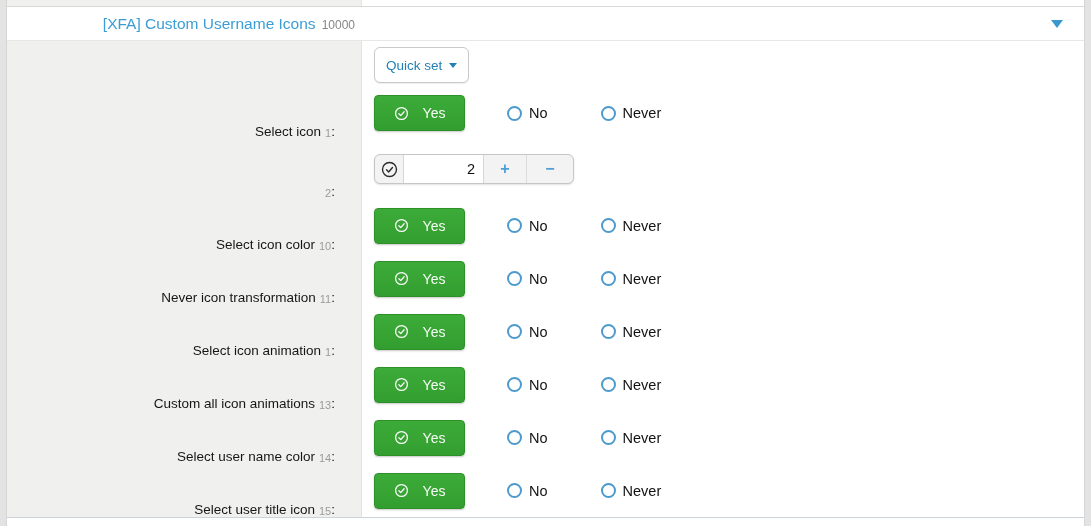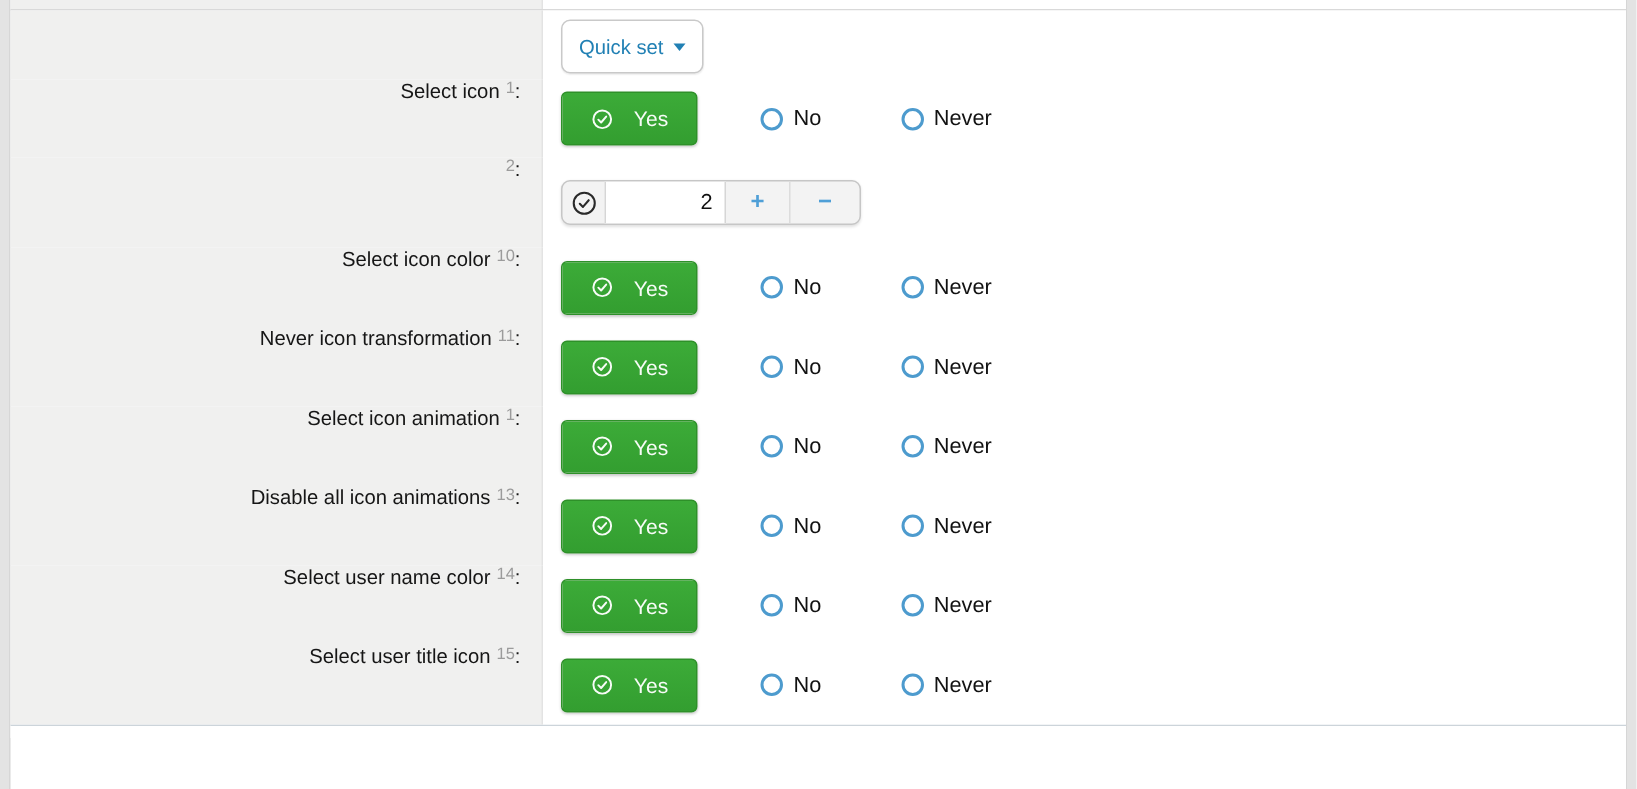--- a/index.html
+++ b/index.html
@@ -25,21 +25,21 @@
   .hdr{position:relative;height:33px;border-bottom:1px solid #e7e7e7;background:#fff;display:flex;align-items:center;}
   .hdr-titles{width:356px;box-sizing:border-box;text-align:right;padding-right:8px;white-space:nowrap;}
   .ttl{color:#3b9dd4;font-size:15.5px;cursor:pointer;}
   .tid{color:#868686;font-size:12px;margin-left:6px;}
   .chev{position:absolute;right:21px;top:13px;width:0;height:0;
     border-left:6.5px solid transparent;border-right:6.5px solid transparent;
     border-top:8px solid #3a99cf;cursor:pointer;}
   
   .row{display:flex;}
   .lcell{width:355px;box-sizing:border-box;background:#f0f0ef;border-right:1px solid #e3e3e3;
-    display:flex;align-items:flex-start;justify-content:flex-end;padding-right:14px;white-space:nowrap;}
+    display:flex;align-items:flex-end;justify-content:flex-end;padding-right:26px;white-space:nowrap;}
   .ccell{flex:1;background:#fff;display:flex;align-items:center;padding-left:12px;}
   .r-qs{height:46px;}
   .r-qs .ccell{align-items:flex-end;padding-bottom:4px;}
   .r-f{height:52px;}
   .r-n{height:60px;}
   .r-s{height:53px;}
   .lbl{font-size:13.5px;color:#161616;}
   .lid{font-size:11px;color:#9b9b9b;margin-left:4px;}
   .lcolon{font-size:13.5px;color:#161616;}
   
@@ -80,20 +80,26 @@
 </head>
 <body>
 
 <div class="panel">
 
   <div class="sliver">
     <div class="sl-l"></div>
     <div class="sl-r"></div>
   </div>
 
+  <div class="hdr">
+    <div class="hdr-titles">
+      <span class="ttl">[XFA] Custom Username Icons</span><span class="tid">10000</span>
+    </div>
+    <span class="chev"></span>
+  </div>
 
   <div class="row r-qs">
     <div class="lcell"></div>
     <div class="ccell">
       <button class="qs-btn">
         <span>Quick set</span>
         <span class="caret"></span>
       </button>
     </div>
   </div>
@@ -213,21 +219,21 @@
       </span>
       <span class="opt opt-never">
         <span class="radio"></span>
         <span class="optlbl">Never</span>
       </span>
     </div>
   </div>
 
   <div class="row r-s">
     <div class="lcell">
-      <span class="lbl">Disable all icon animations</span>
+      <span class="lbl">Custom all icon animations</span>
       <span class="lid">13</span>
         <span class="lcolon">:</span>
     </div>
     <div class="ccell">
       <button class="yes-btn">
         <svg width="15" height="15" viewBox="0 0 16 16">
             <circle cx="8" cy="8" r="6.3" fill="none" stroke="currentColor" stroke-width="1.4"></circle>
             <path d="M5.2 8.3l2 2 3.6-4.2" fill="none" stroke="currentColor" stroke-width="1.4" stroke-linecap="round" stroke-linejoin="round"></path>
           </svg>
         <span>Yes</span>

